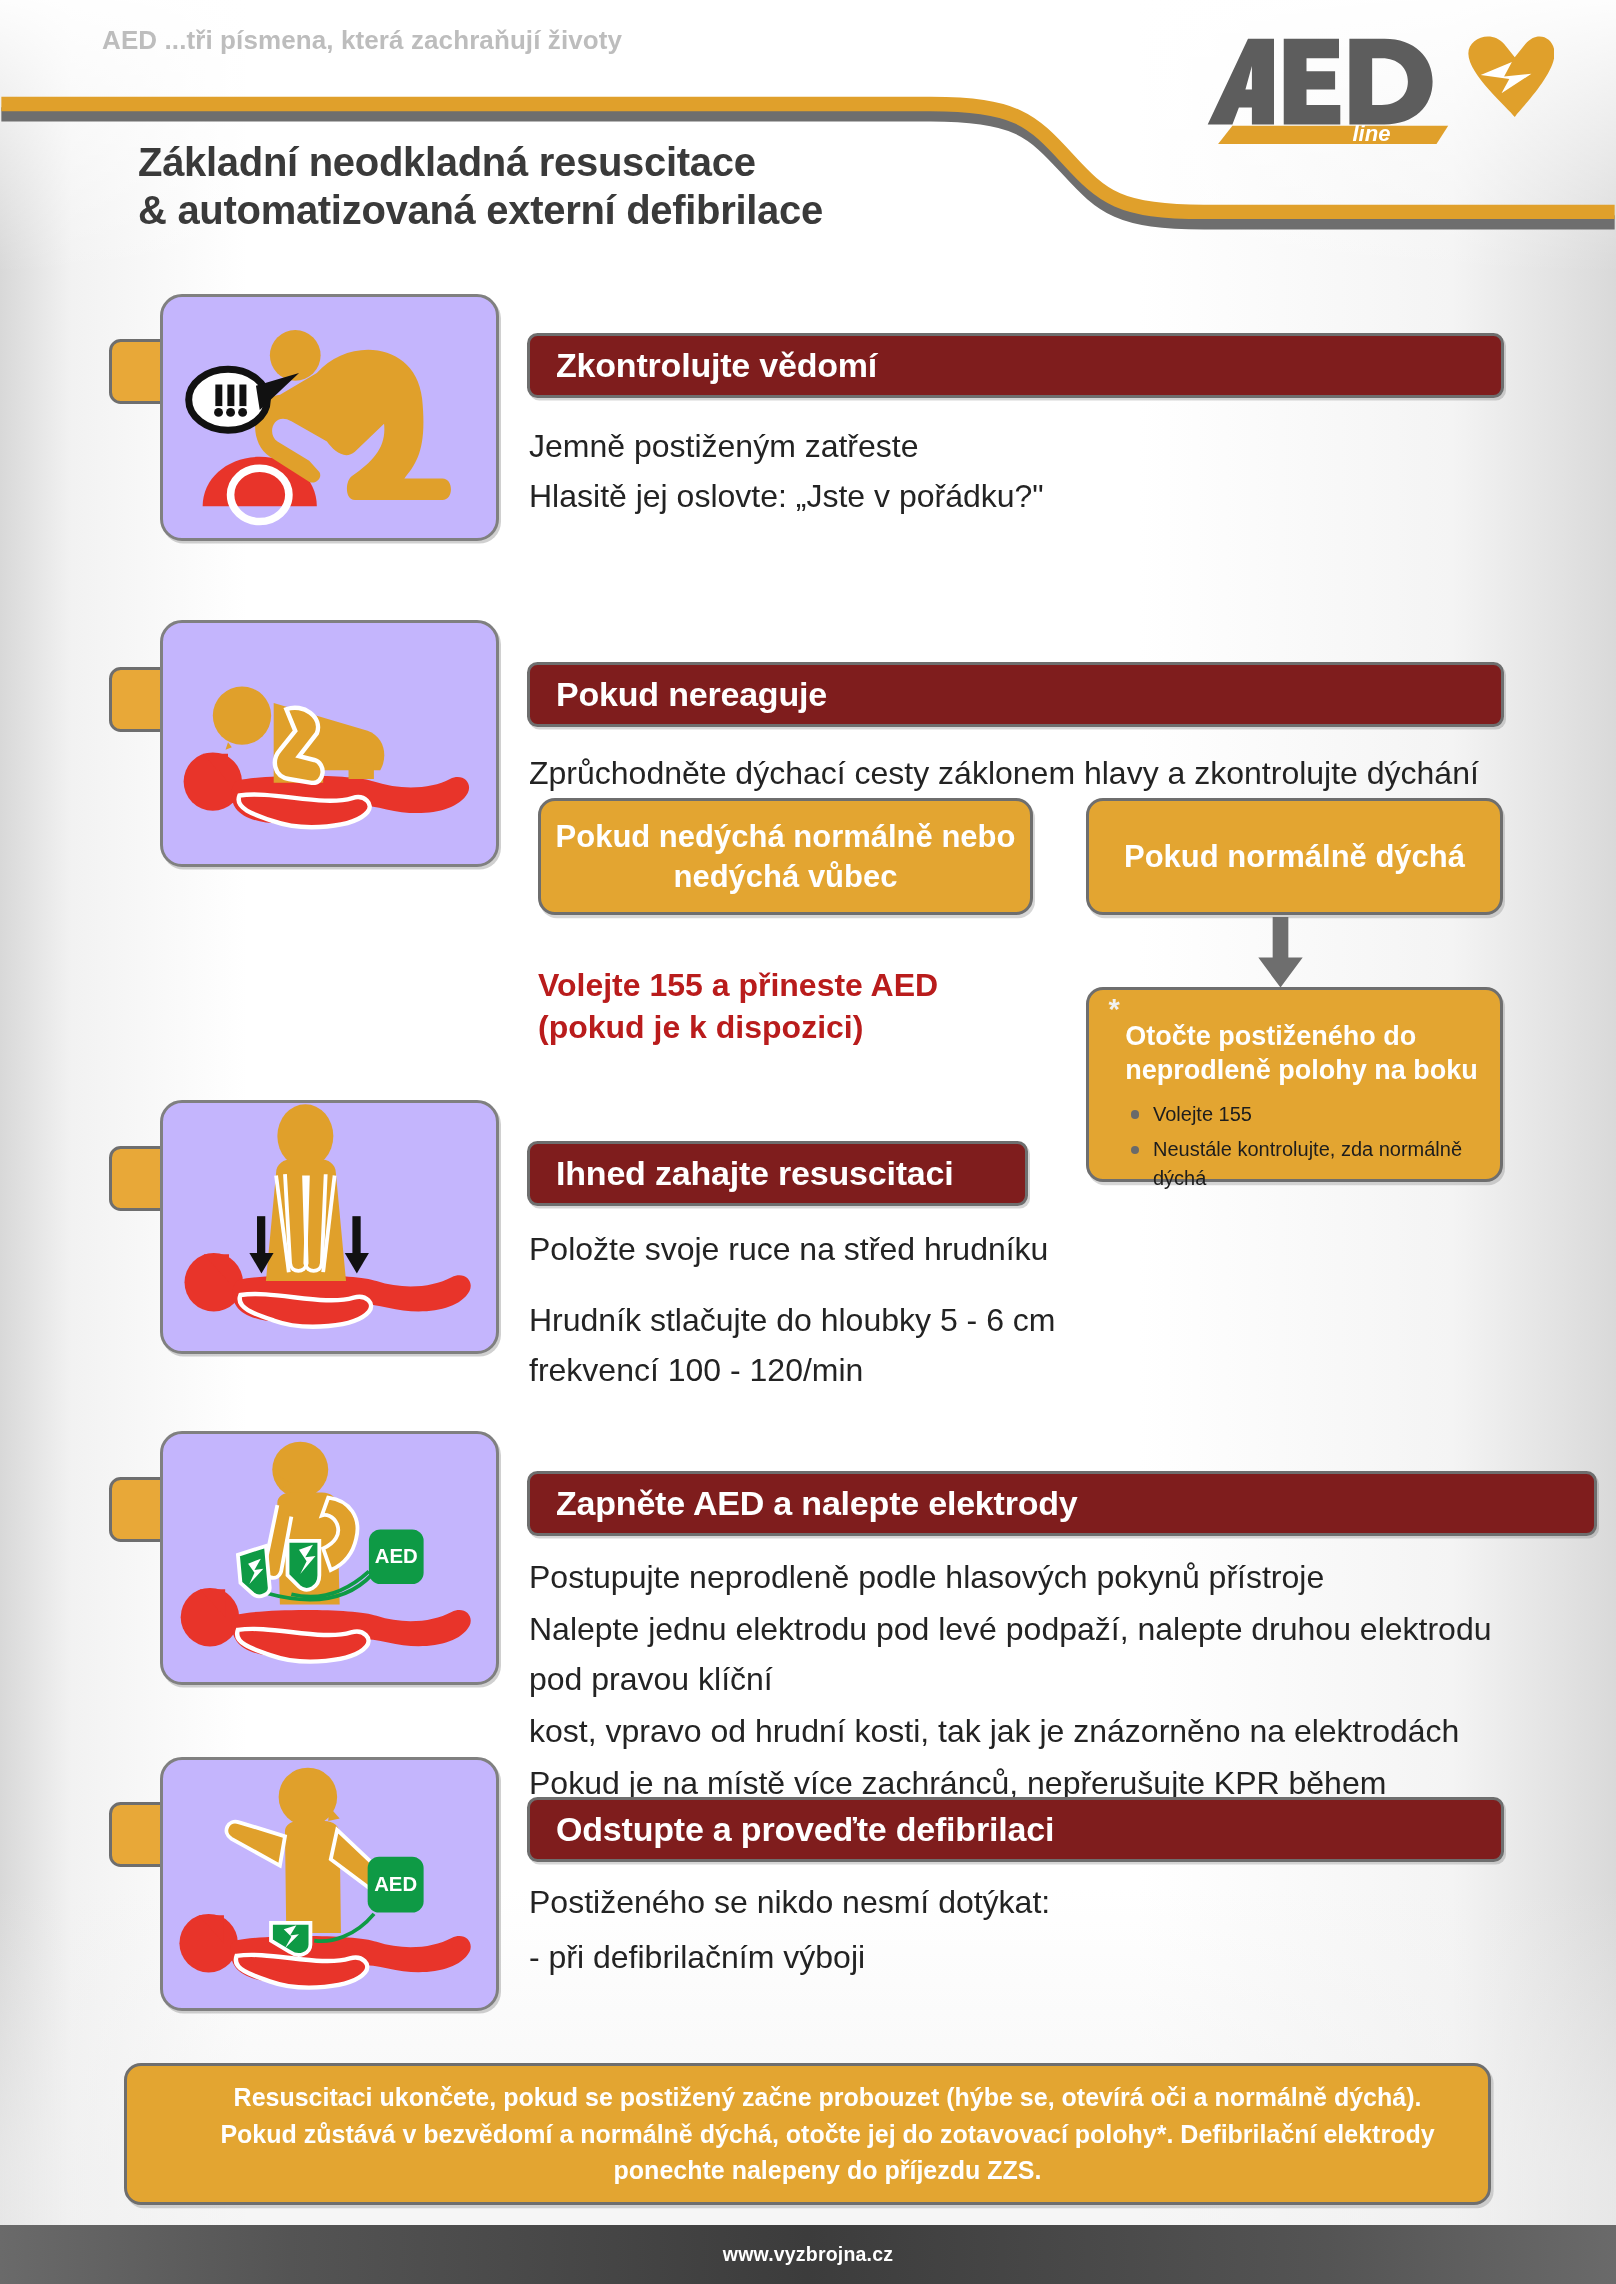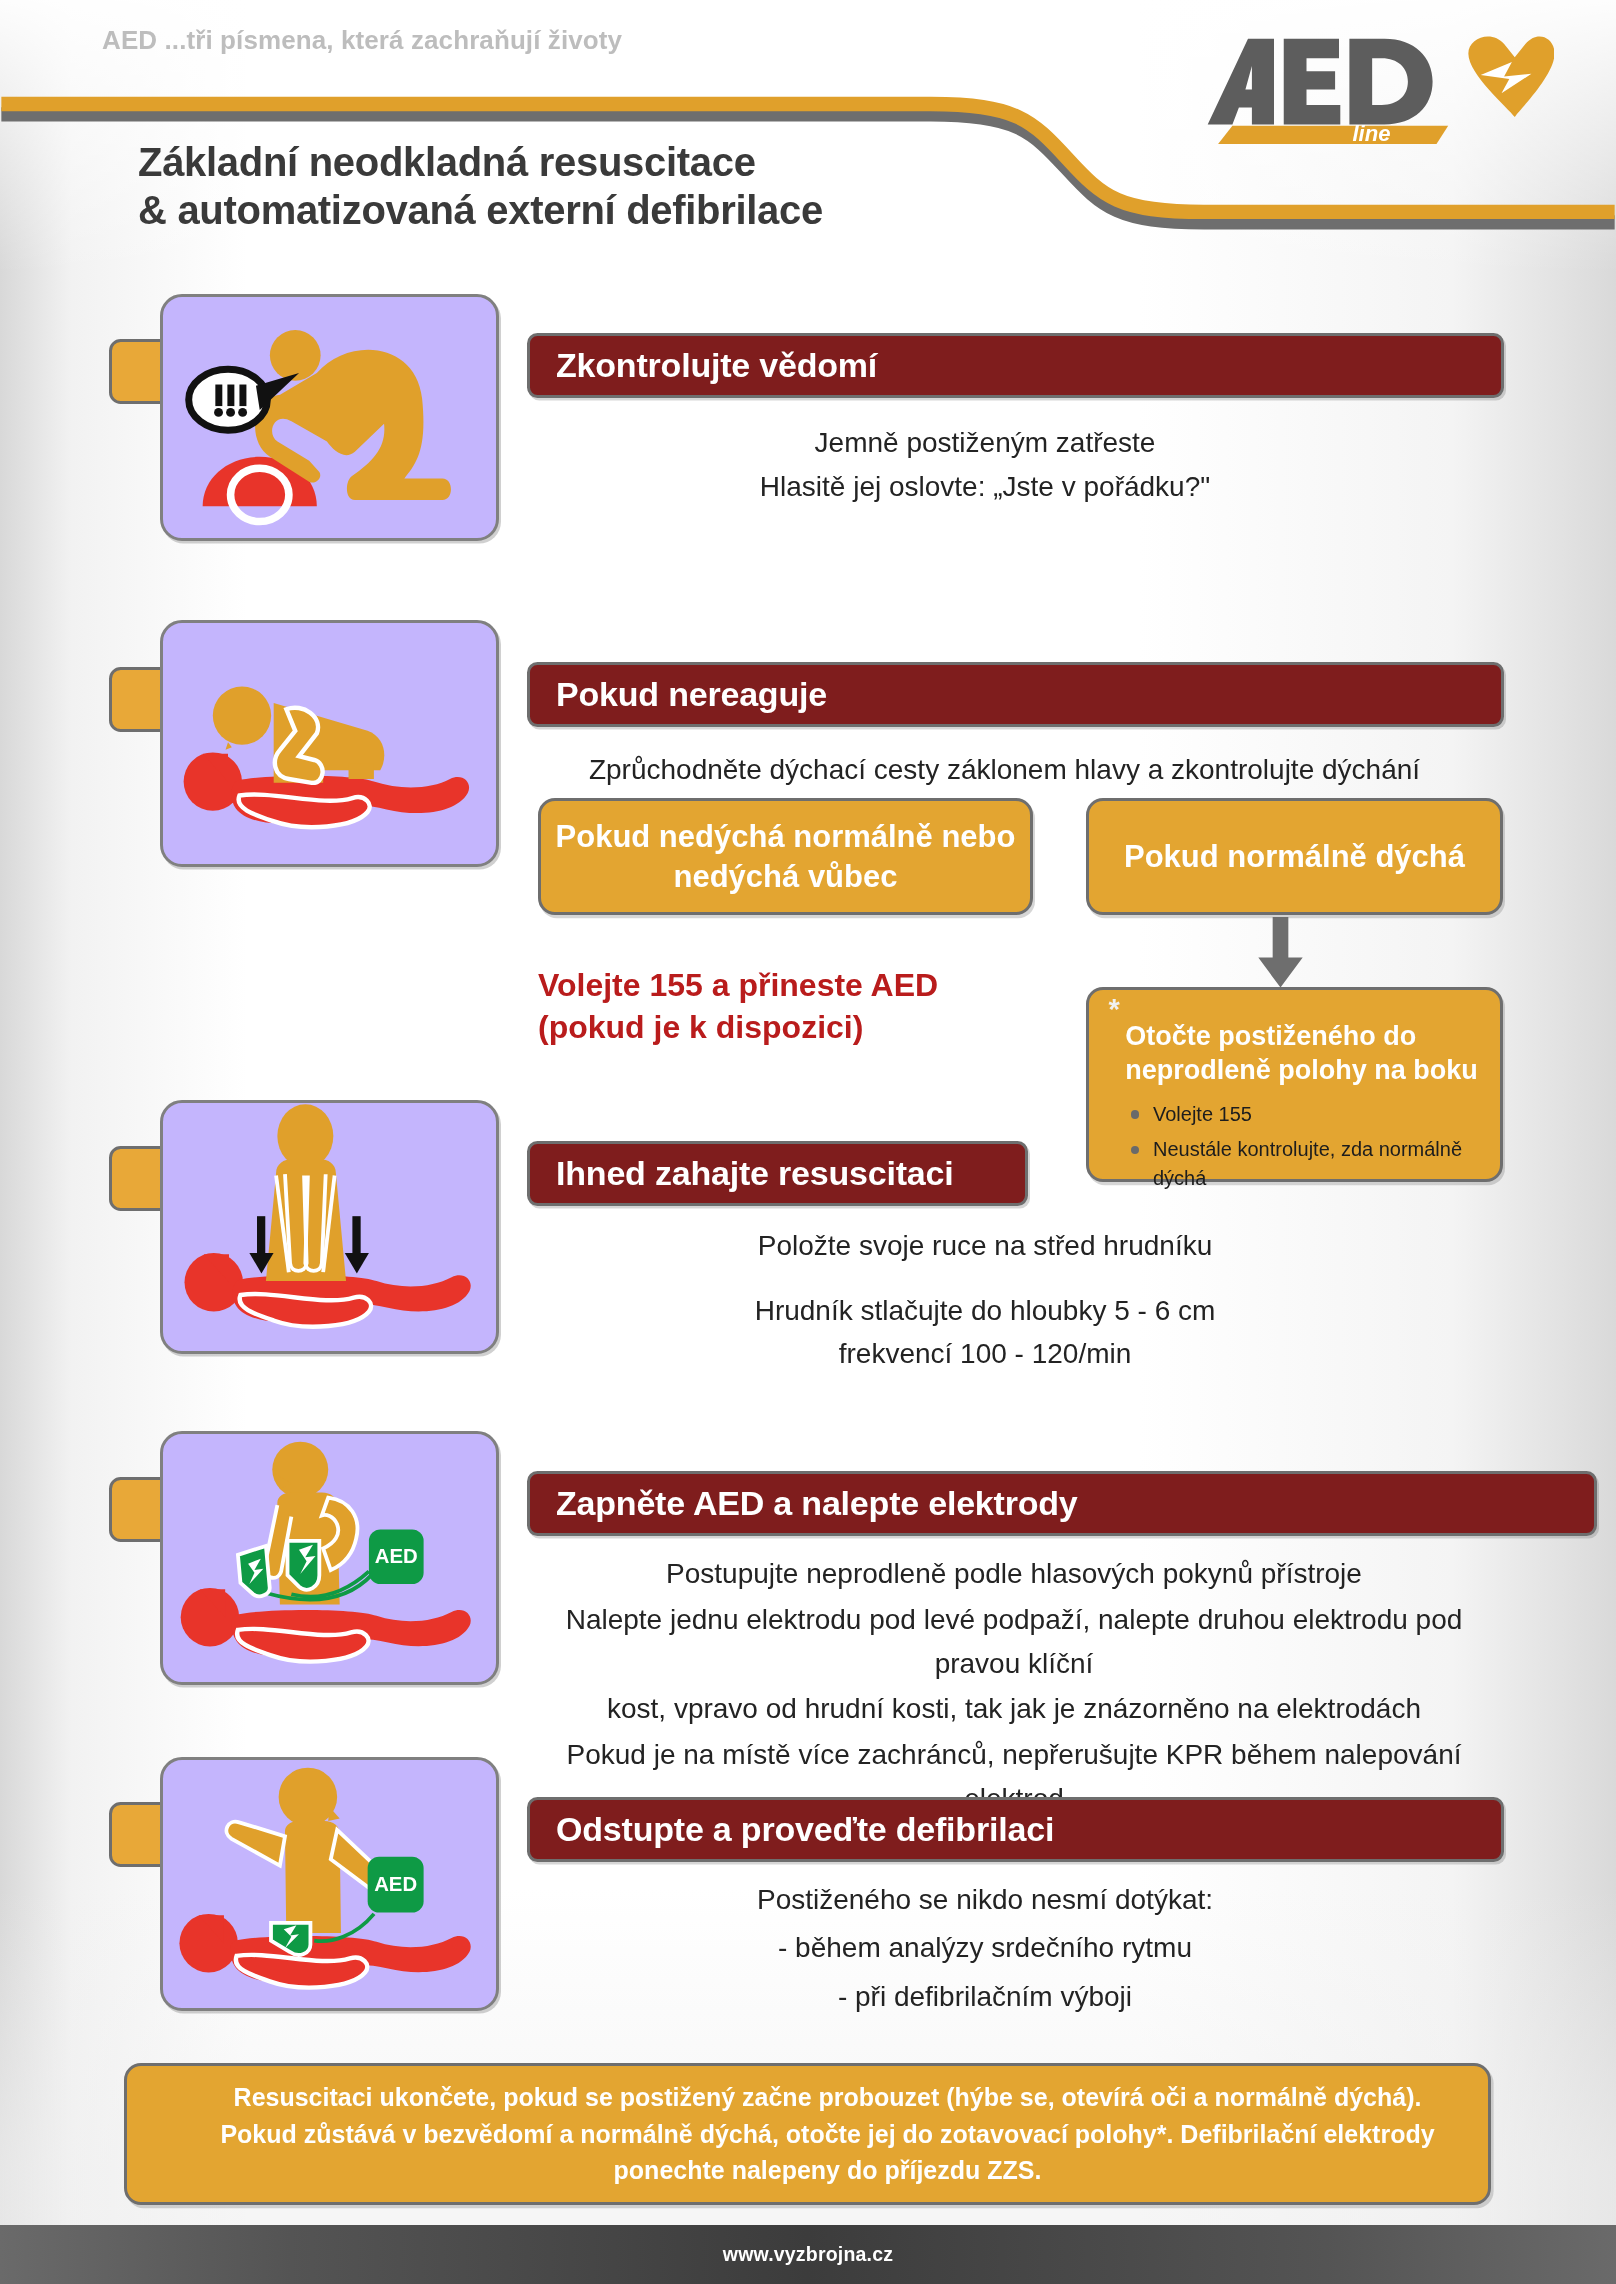--- a/index.html
+++ b/index.html
@@ -64,21 +64,21 @@
     box-sizing:border-box;
     display:flex;align-items:center;
     box-shadow:2px 2.6px 0 rgba(120,120,120,.30);
   }
   .banner span{
     color:#ffffff;font-size:34px;font-weight:bold;
     padding-left:26px;letter-spacing:-0.2px;white-space:nowrap;
   }
 
   .body-text{
-    position:absolute;color:#232323;font-size:28px;line-height:1.52;text-align:center;
+    position:absolute;color:#232323;font-size:32px;line-height:1.52;
   }
   .body-text p{margin:0 0 1.3px 0;}
 
   
   .branch-box{
     position:absolute;background:#E3A531;border:3.9px solid #6e6e6e;
     border-radius:17px;box-sizing:border-box;
     box-shadow:2px 3.3px 0 rgba(120,120,120,.30);
     display:flex;align-items:center;justify-content:center;
     text-align:center;
@@ -361,21 +361,20 @@
 
       <path d="M168,256 L230,256 L230,290 C230,304 212,312 198,302 L168,284 Z" fill="#0E9A45" stroke="#ffffff" stroke-width="6"></path>
       <path d="M188,266 L208,260 L198,276 L212,274 L190,296 L200,278 Z" fill="#ffffff"></path>
     </svg>
   </div>
   <div class="banner" style="left:527px;top:1797px;width:977px;">
     <span>Odstupte a proveďte defibrilaci</span>
   </div>
   <div class="body-text" style="left:529px;top:1876px;width:912px;line-height:1.68;">
     <p>Postiženého se nikdo nesmí dotýkat:</p>
-    <p>- během analýzy srdečního rytmu</p>
     <p>- při defibrilačním výboji</p>
   </div>
 </div>
 
 <div class="summary">
   <p>
     <span>Resuscitaci ukončete, pokud se postižený začne probouzet (hýbe se, otevírá oči a normálně dýchá).</span><br>
     <span>Pokud zůstává v bezvědomí a normálně dýchá, otočte jej do zotavovací polohy*. Defibrilační elektrody</span><br>
     <span>ponechte nalepeny do příjezdu ZZS.</span>
   </p>

